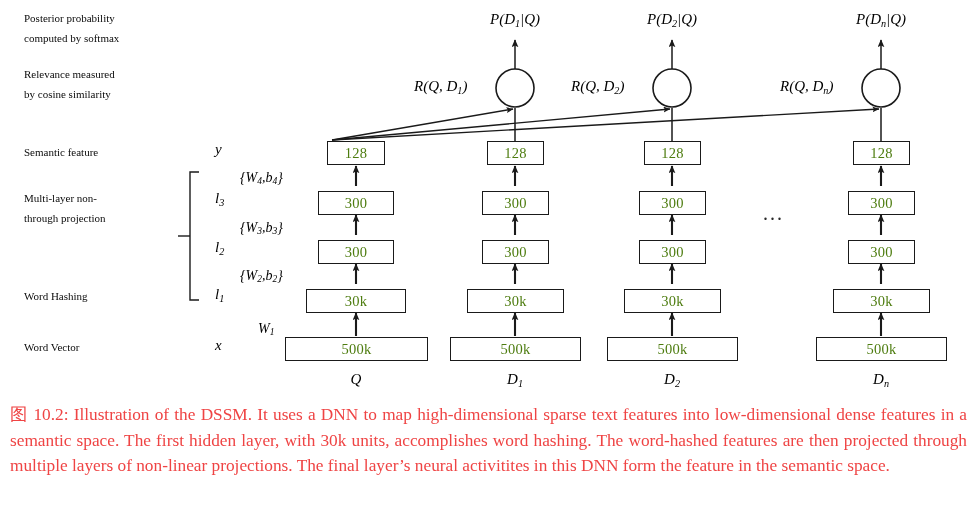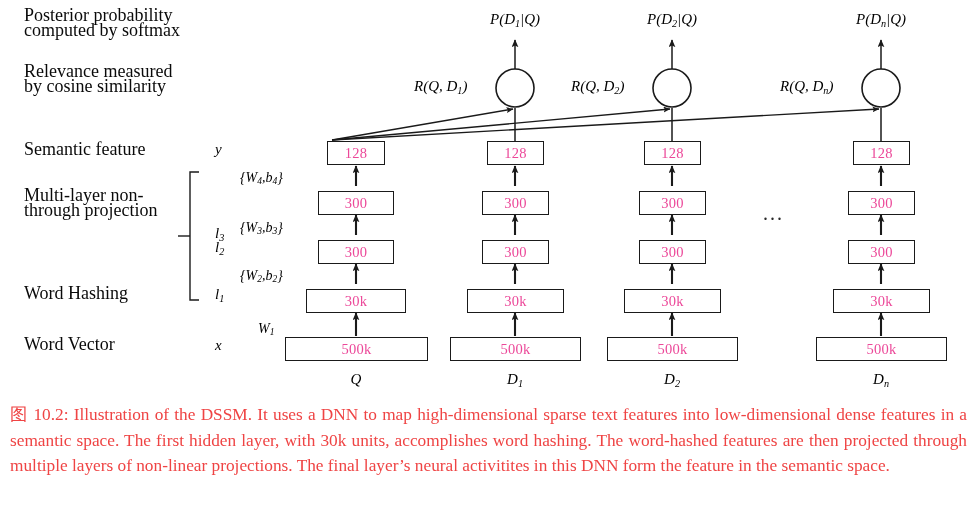--- a/index.html
+++ b/index.html
@@ -19,22 +19,22 @@
     position: absolute;
     left: 0; top: 0;
     width: 977px;
     height: 521px;
   }
   .abs { position: absolute; }
 
   
   .side-label {
     font-family: "Liberation Serif", serif;
-    font-size: 18px;
-    line-height: 15px;
+    font-size: 11px;
+    line-height: 20px;
     white-space: pre-line;
     color: #0a0a0a;
   }
 
   .layerlabel {
     font-family: "Liberation Serif", serif;
     font-style: italic;
     font-size: 15px;
   }
 
@@ -50,21 +50,21 @@
   .node {
     position: absolute;
     border: 1.6px solid #1a1a1a;
     background: #ffffff;
     box-sizing: border-box;
     display: flex;
     align-items: center;
     justify-content: center;
     font-family: "Liberation Serif", serif;
     font-size: 14.5px;
-    color: #ec4899;
+    color: #4d7c0f;
     height: 24px;
     letter-spacing: 0.2px;
   }
 
   .ellipsis {
     position: absolute;
     font-family: "Liberation Serif", serif;
     font-size: 20px;
     letter-spacing: 2px;
     color: #2a2a2a;
@@ -138,21 +138,21 @@
 through projection</div>
 
   <div class="side-label abs" style="left:24px; top:286px;">Word Hashing</div>
 
   <div class="side-label abs" style="left:24px; top:337px;">Word Vector</div>
 
   <div class="layerlabel abs" style="left:215px; top:141px;">
     <span>y</span>
   </div>
 
-  <div class="layerlabel abs" style="left:215px; top:190px;margin-top:35px;">
+  <div class="layerlabel abs" style="left:215px; top:190px;">
     <span>l</span><sub style="font-size:0.68em; vertical-align:-0.25em;">3</sub>
   </div>
 
   <div class="layerlabel abs" style="left:215px; top:239px;">
     <span>l</span><sub style="font-size:0.68em; vertical-align:-0.25em;">2</sub>
   </div>
 
   <div class="layerlabel abs" style="left:215px; top:286px;">
     <span>l</span><sub style="font-size:0.68em; vertical-align:-0.25em;">1</sub>
   </div>

